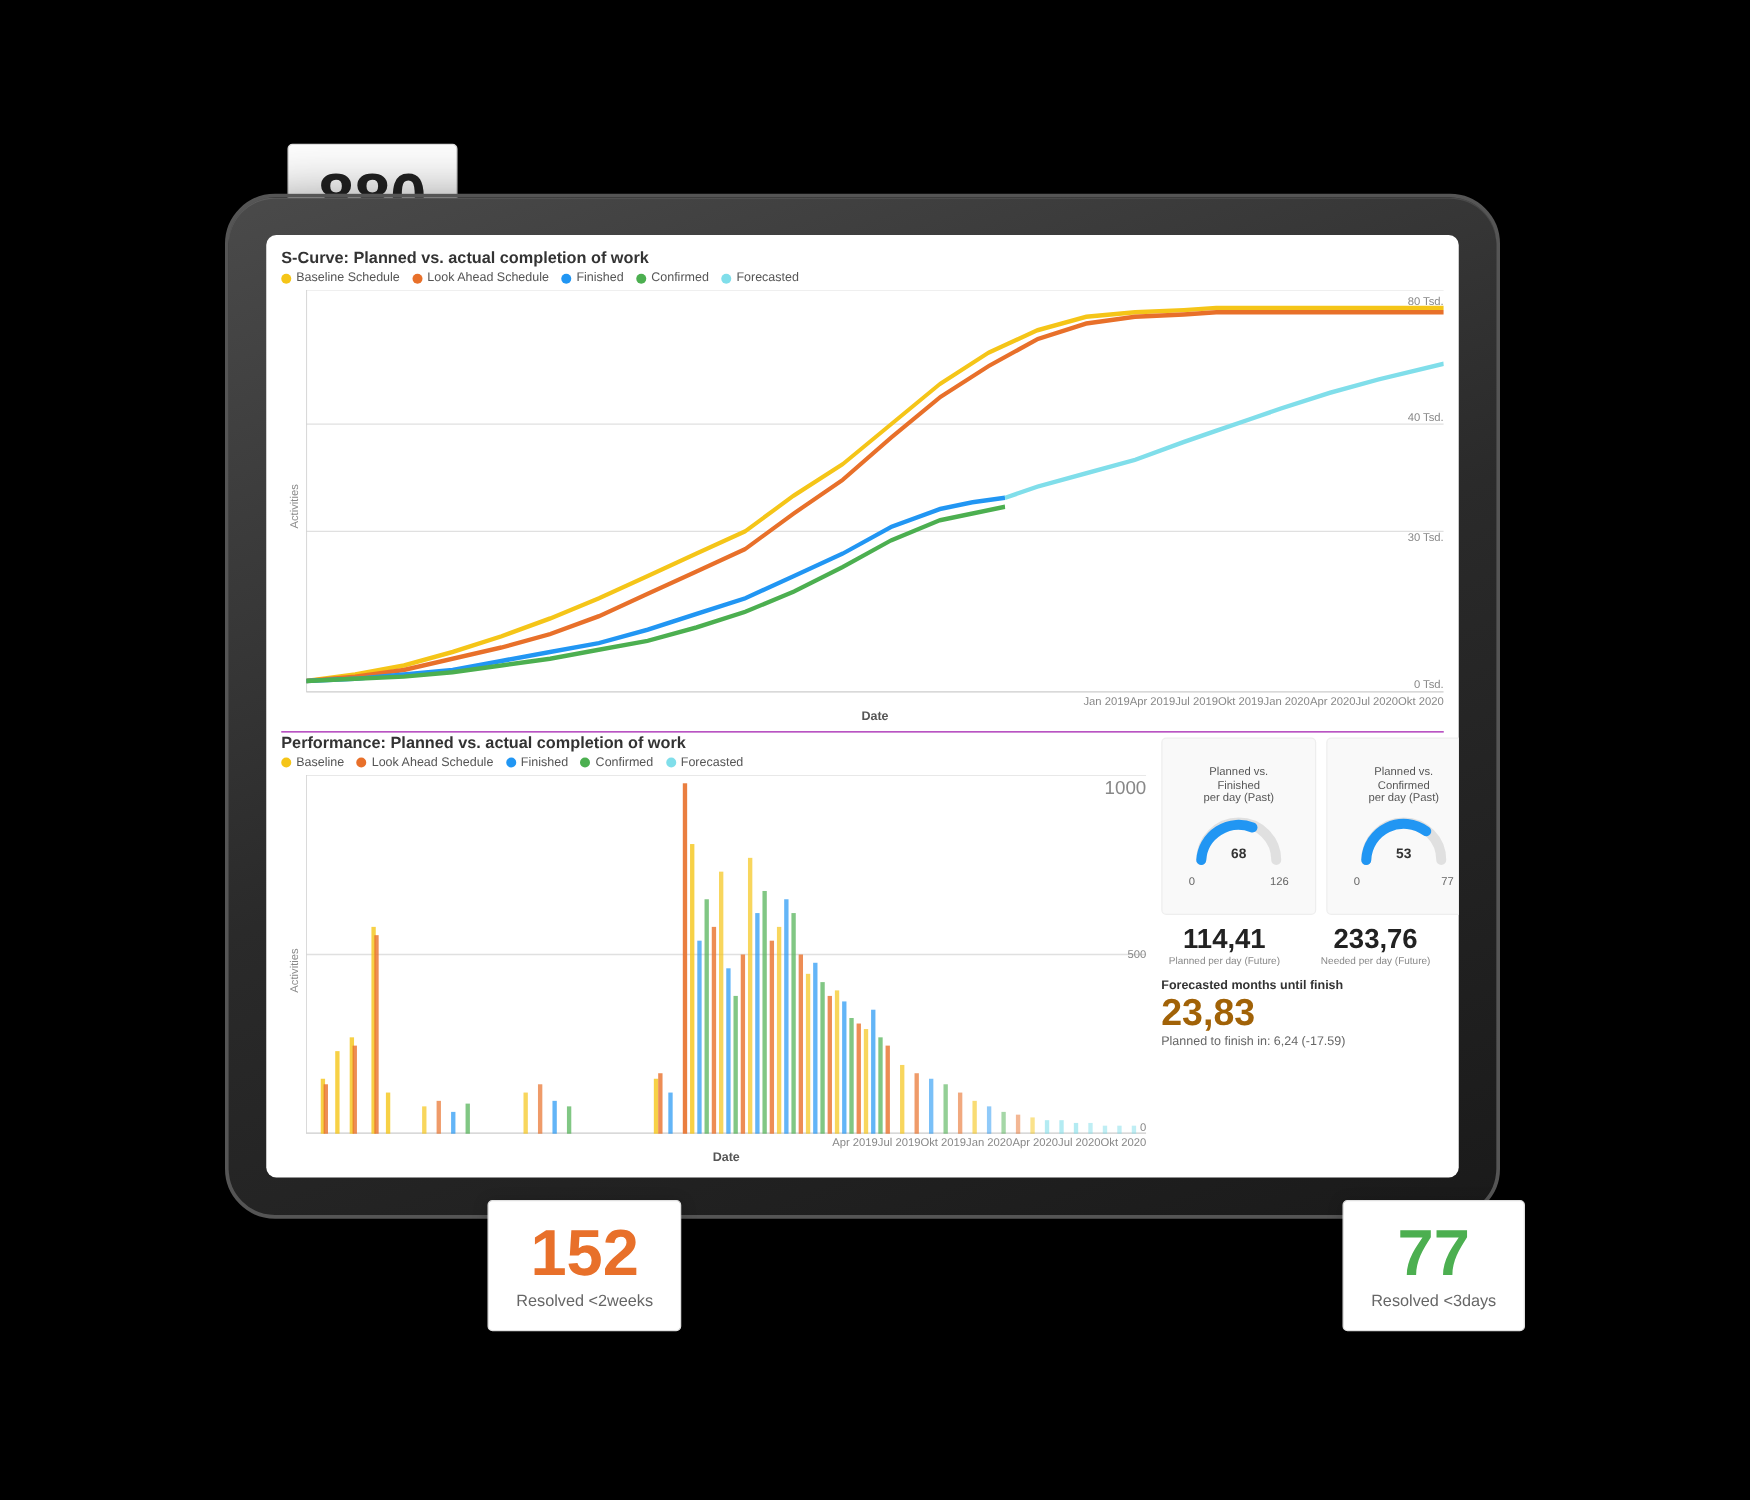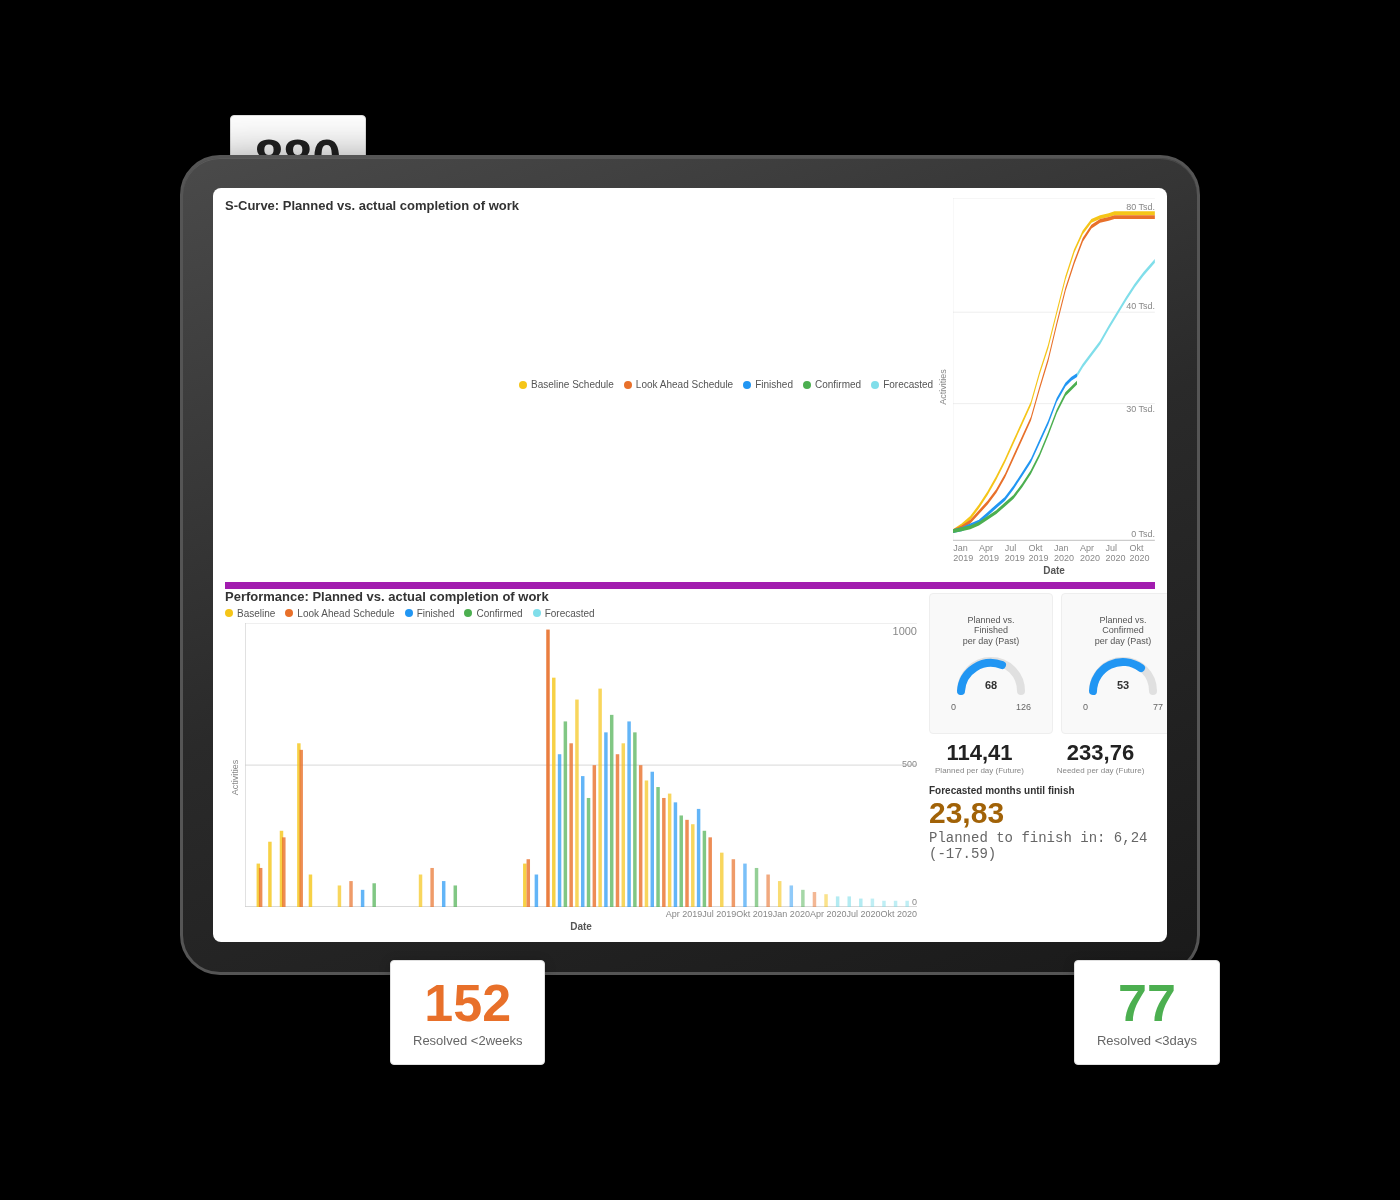--- a/index.html
+++ b/index.html
@@ -263,23 +263,22 @@
       color: #333;
     }
 
     .forecast-value {
       font-size: 30px;
       font-weight: 700;
       color: #a16207;
     }
 
     .forecast-sub {
-      font-size: 14px;
+      font-size: 10px;
       color: #666;
-      font-family: Liberation Mono, monospace;
     }
 
     svg.line-chart {
       width: 100%;
       height: 100%;
     }
   </style>
 </head>
 <body>
 
@@ -287,21 +286,21 @@
 
   <div class="card-880">
     <div class="card-number-black">880</div>
     <div class="card-label">Issues reported</div>
   </div>
 
   <div class="tablet">
     <div class="tablet-screen">
       <div class="screen-content">
 
-        <div style="flex:1.1; display:flex; flex-direction:row; border-bottom: 7px solid #a21caf; padding-bottom:6px;">
+        <div style="flex:1.1; display:flex; flex-direction:column; border-bottom: 1px solid #a21caf; padding-bottom:6px;">
           <div class="chart-title">S-Curve: Planned vs. actual completion of work</div>
           <div class="legend">
             <div class="legend-item">
               <div class="legend-dot" style="background:#f5c518;"></div>
               <span>Baseline Schedule</span>
             </div>
             <div class="legend-item">
               <div class="legend-dot" style="background:#e8702a;"></div>
               <span>Look Ahead Schedule</span>
             </div>
@@ -383,21 +382,21 @@
               </div>
               <div class="legend-item">
                 <div class="legend-dot" style="background:#80deea;"></div>
                 <span>Forecasted</span>
               </div>
             </div>
             <div class="chart-area">
               <div class="y-axis-label">Activities</div>
               <div style="flex:1; display:flex; flex-direction:column;">
                 <div style="flex:1; position:relative;">
-                  <div style="position:absolute; right:0; top:2px; font-size:11px; color:#888;">1000</div>
+                  <div style="position:absolute; right:0; top:2px; font-size:15px; color:#888;">1000</div>
                   <div style="position:absolute; right:0; top:48%; font-size:9px; color:#888;">500</div>
                   <div style="position:absolute; right:0; bottom:0; font-size:9px; color:#888;">0</div>
                   <svg class="line-chart" viewBox="0 0 580 130" preserveAspectRatio="none">
 
                     <line x1="0" y1="0" x2="580" y2="0" stroke="#e0e0e0" stroke-width="0.5"></line>
                     <line x1="0" y1="65" x2="580" y2="65" stroke="#e0e0e0" stroke-width="0.5"></line>
                     <line x1="0" y1="130" x2="580" y2="130" stroke="#ccc" stroke-width="1"></line>
                     <line x1="0" y1="0" x2="0" y2="130" stroke="#ccc" stroke-width="1"></line>
 
                     <rect x="10" y="110" width="3" height="20" fill="#f5c518" opacity="0.8"></rect>

